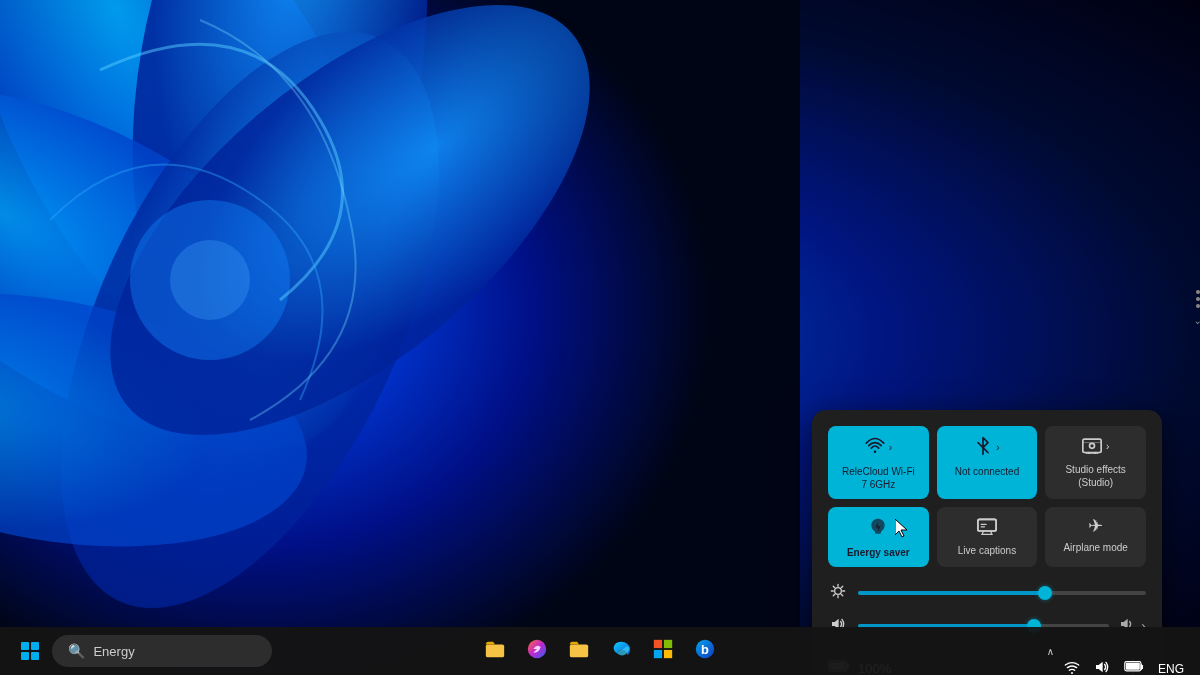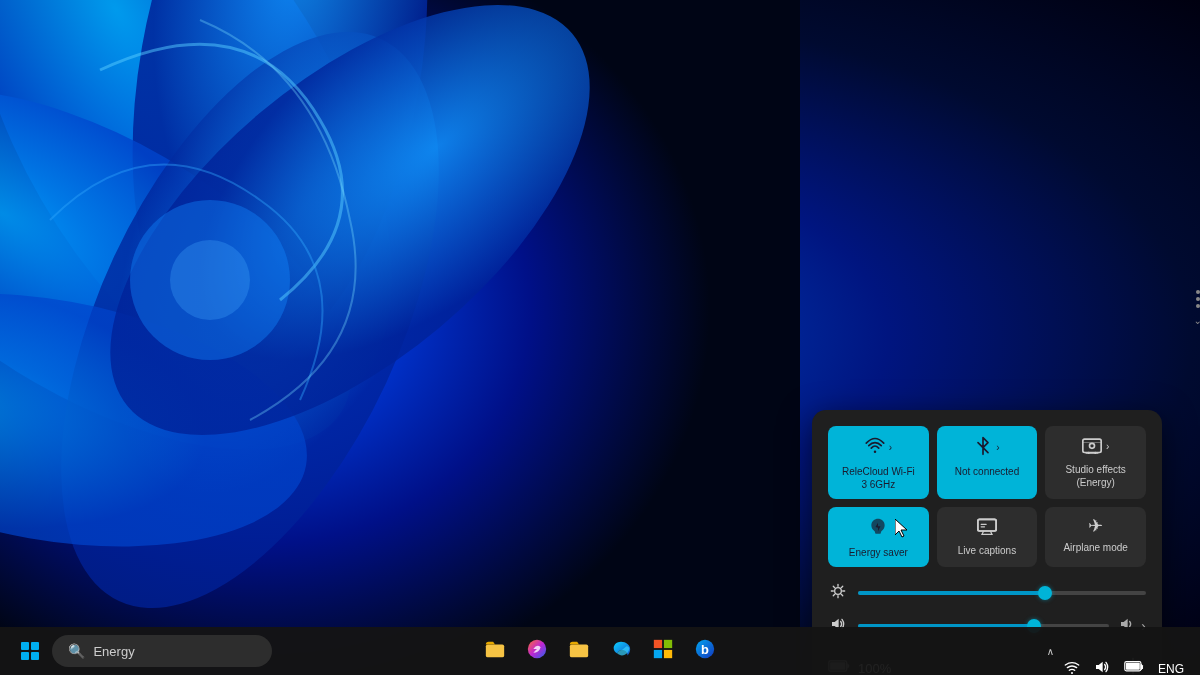--- a/index.html
+++ b/index.html
@@ -395,21 +395,21 @@
                   <path d="M1.5 8.5C5 5 9.3 3 12 3s7 2 10.5 5.5" stroke="#1a1a2e" stroke-width="2" stroke-linecap="round"></path>
                   <path d="M4.5 11.5C7 9 9.5 8 12 8s5 1 7.5 3.5" stroke="#1a1a2e" stroke-width="2" stroke-linecap="round"></path>
                   <path d="M7.5 14.5C9 13 10.5 12 12 12s3 1 4.5 2.5" stroke="#1a1a2e" stroke-width="2" stroke-linecap="round"></path>
                   <circle cx="12" cy="19" r="1.5" fill="#1a1a2e"></circle>
                 </svg>
               </span>
               <span class="chevron-right">›</span>
             </div>
             <div class="toggle-label">
               <span>ReleCloud Wi-Fi</span><br>
-              <span>3 6GHz</span>
+              <span>7 6GHz</span>
             </div>
           </div>
 
           <div class="toggle-btn active">
             <div class="toggle-btn-inner">
               <span class="toggle-icon">
                 <svg width="18" height="20" viewBox="0 0 18 24" fill="none" xmlns="http://www.w3.org/2000/svg">
                   <path d="M9 2 L15 8 L9 14 L15 20 M9 2 L9 22 M9 14 L3 8" stroke="#1a1a2e" stroke-width="2" stroke-linecap="round" stroke-linejoin="round"></path>
                 </svg>
               </span>
@@ -426,25 +426,25 @@
                   <path d="M8 19 L8 21 M16 19 L16 21" stroke="#ccc" stroke-width="2" stroke-linecap="round"></path>
                   <path d="M5 21 L19 21" stroke="#ccc" stroke-width="2" stroke-linecap="round"></path>
                   <circle cx="12" cy="11" r="3" stroke="#ccc" stroke-width="2"></circle>
                   <path d="M1 7 L23 7" stroke="#ccc" stroke-width="1" opacity="0.5"></path>
                 </svg>
               </span>
               <span class="chevron-right" style="color:#ccc;">›</span>
             </div>
             <div class="toggle-label" style="color:#ccc;">
               <span>Studio effects</span><br>
-              <span>(Energy)</span>
-            </div>
-          </div>
-
-          <div class="toggle-btn active" style="position:relative;">
+              <span>(Studio)</span>
+            </div>
+          </div>
+
+          <div class="toggle-btn active" style="position:relative;font-weight:bold;">
             <div class="toggle-btn-inner">
               <span class="toggle-icon">
                 <svg width="20" height="20" viewBox="0 0 24 24" fill="none" xmlns="http://www.w3.org/2000/svg">
                   <path d="M12 2C8 2 4 5 4 10c0 3 1.5 5.5 4 7l1 3h6l1-3c2.5-1.5 4-4 4-7 0-5-4-8-8-8z" fill="#1a1a2e" opacity="0.7"></path>
                   <path d="M9 12 L12 7 L12 11 L15 11 L12 17 L12 13 Z" fill="#1a1a2e"></path>
                 </svg>
               </span>
             </div>
 
             <div style="position:absolute; bottom:28px; right:20px; width:14px; height:20px; pointer-events:none;">

